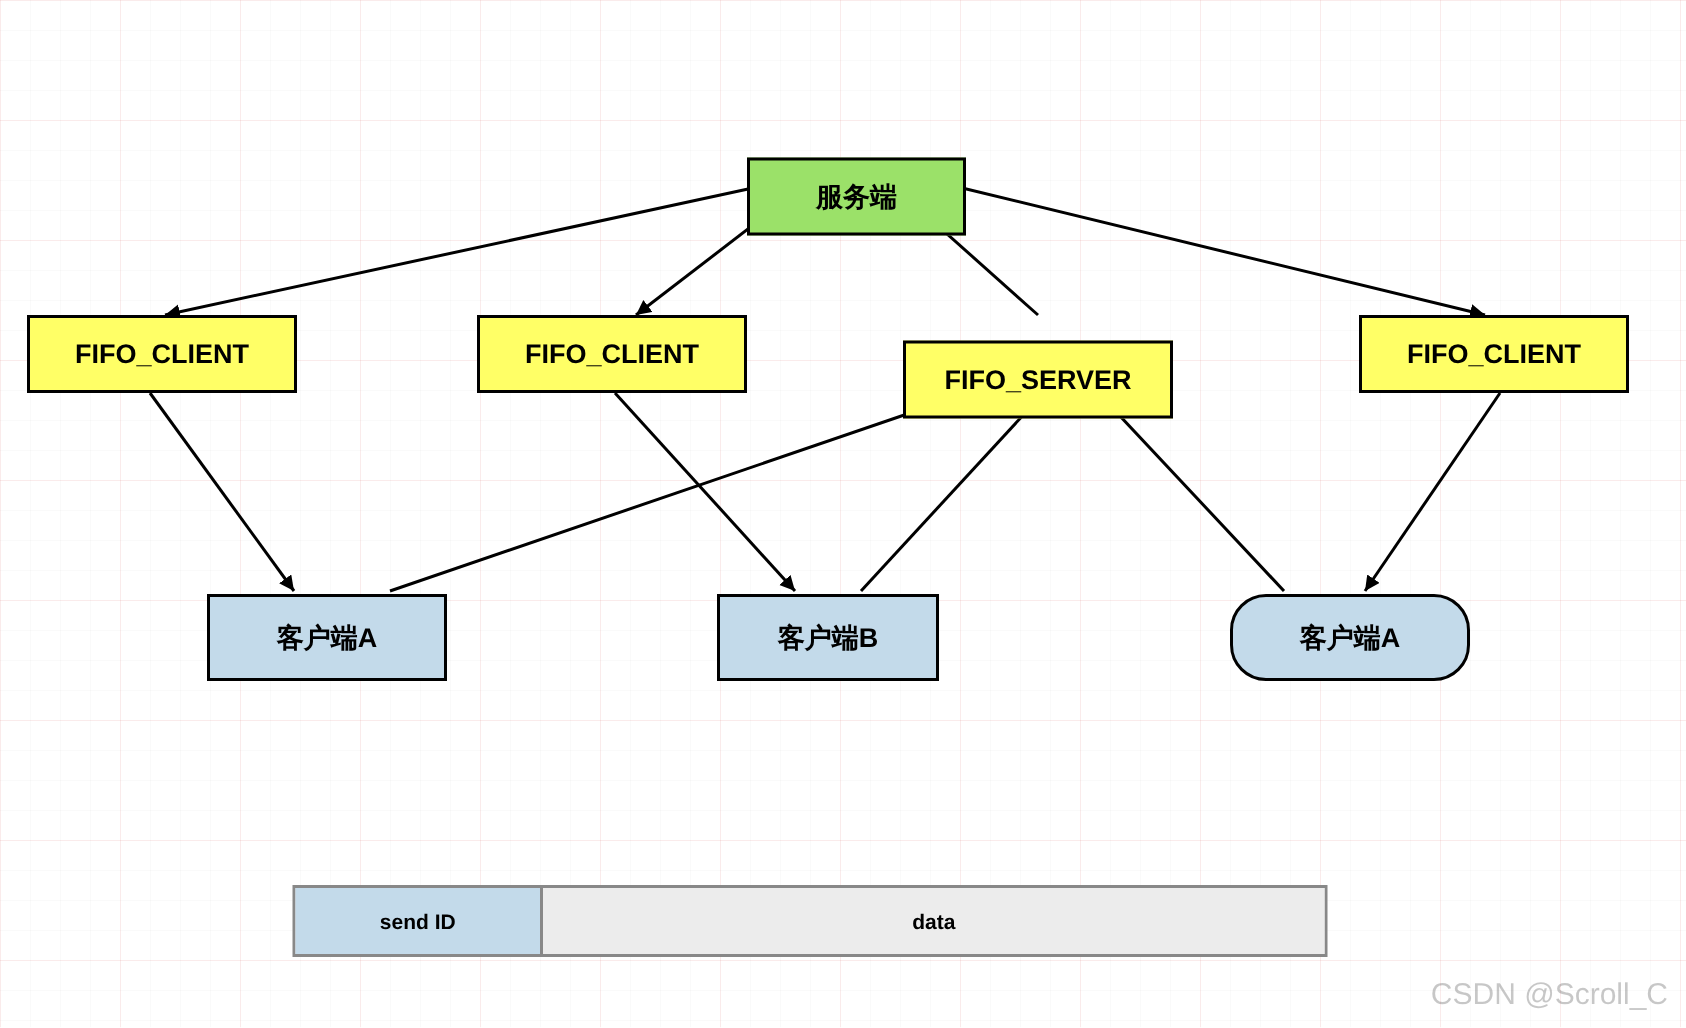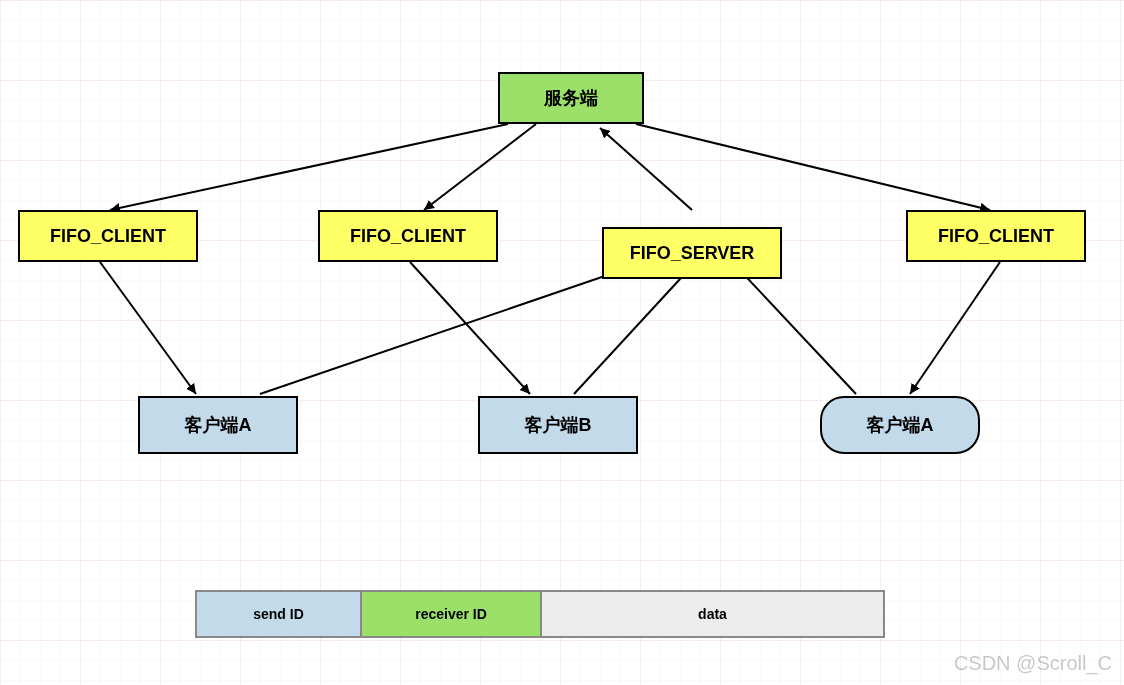--- a/index.html
+++ b/index.html
@@ -27,21 +27,21 @@
     position: absolute;
     border: 2px solid #000;
     display: flex;
     align-items: center;
     justify-content: center;
     font-weight: bold;
     font-size: 18px;
     box-sizing: border-box;
     text-align: center;
   }
-  .green  { background: #9be169; }
+  .green  { background: #9be169; margin-top: 33px; }
   .yellow { background: #ffff66; }
   .blue   { background: #c3daea; }
 
   svg.arrows {
     position: absolute;
     left: 0; top: 0;
     width: 1124px;
     height: 685px;
     pointer-events: none;
   }
@@ -119,28 +119,27 @@
   <div class="box yellow" style="left:602px; top:210px; width:180px; height:52px;margin-top:17px;">
     <span>FIFO_SERVER</span>
   </div>
   <div class="box yellow" style="left:906px; top:210px; width:180px; height:52px;">
     <span>FIFO_CLIENT</span>
   </div>
 
   <div class="box blue" style="left:138px; top:396px; width:160px; height:58px;">
     <span>客户端A</span>
   </div>
-  <div class="box blue" style="left:478px; top:396px; width:160px; height:58px;">
+  <div class="box blue" style="left:478px; top:396px; width:148px; height:58px;">
     <span>客户端B</span>
   </div>
   <div class="box blue" style="left:820px; top:396px; width:160px; height:58px;border-radius:24px;">
     <span>客户端A</span>
   </div>
 
   <div class="legend" style="left:195px; top:590px; width:690px;">
     <div class="cell-blue" style="width:165px;">send ID</div>
-    <div class="cell-green" style="width:180px;">receiver ID</div>
     <div class="cell-gray" style="flex:1;">data</div>
   </div>
 
   <div class="watermark">CSDN @Scroll_C</div>
 
 </div>
 
 </body></html>

